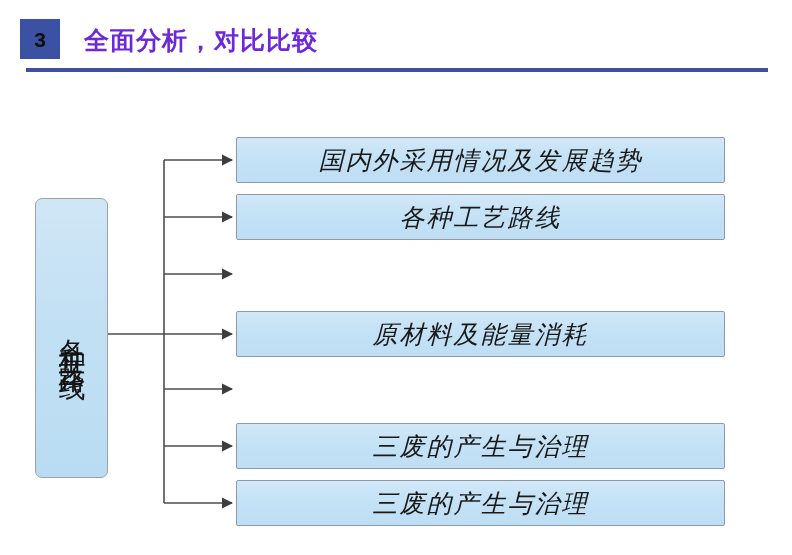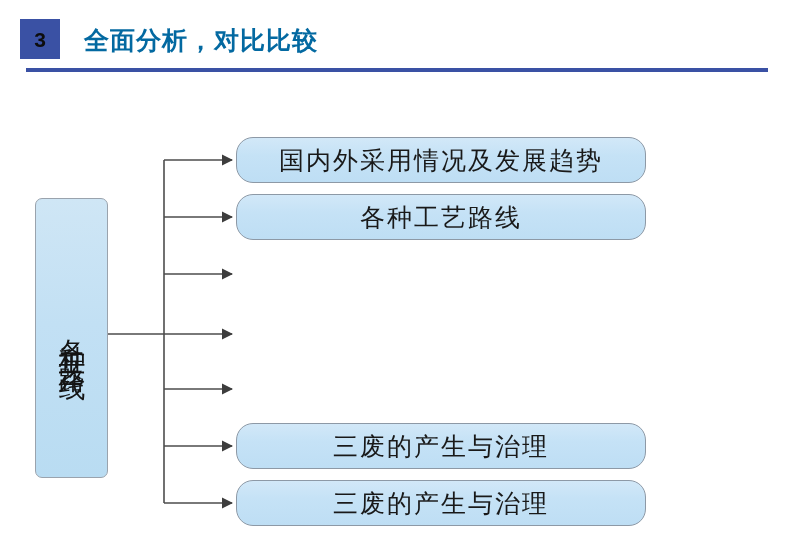--- a/index.html
+++ b/index.html
@@ -17,21 +17,21 @@
   .badge{
     position:absolute;left:20px;top:19px;width:40px;height:40px;
     background:#3a51a4;
     display:flex;align-items:center;justify-content:center;
     color:#0d0d0d;font-family:"Liberation Sans", sans-serif;
     font-size:21px;font-weight:bold;line-height:1;
   }
   .hdr-title{
     position:absolute;left:84px;top:21px;
     font-family:"Liberation Sans", sans-serif;
-    font-size:25px;font-weight:bold;color:#0369a1;
+    font-size:25px;font-weight:bold;color:#6d28d9;
     letter-spacing:1px;white-space:nowrap;line-height:38px;
   }
   .hdr-rule{
     position:absolute;left:26px;top:68px;width:742px;height:4px;
     background:#3a51a4;
   }
 
   
   .diagram{position:absolute;left:0;top:80px;width:792px;height:475px;}
 
@@ -50,26 +50,26 @@
     writing-mode:vertical-rl;
     text-orientation:upright;
     font-family:"Liberation Serif", serif;
     font-size:27px;color:#141414;
     letter-spacing:7px;
     line-height:1;
     white-space:nowrap;
   }
 
   .leaf{
-    position:absolute;left:236px;width:410px;height:46px;
+    position:absolute;left:236px;width:489px;height:46px;
     border:1.4px solid #8d99a6;
-    border-radius:17px;
+    border-radius:2px;
     background:linear-gradient(180deg,#d2e8f8 0%,#c5e2f6 40%,#bedef4 100%);
     box-sizing:border-box;
-    display:flex;align-items:center;justify-content:center;
+    display:flex;align-items:center;justify-content:center;font-style:italic;
   }
   .leaf-text{
     font-family:"Liberation Serif", serif;
     font-size:25px;color:#191919;
     letter-spacing:2px;
     white-space:nowrap;
     line-height:1;
   }
 </style>
 </head>
@@ -110,20 +110,23 @@
     <div class="root-box">
       <span class="root-text">各种工艺路线</span>
     </div>
 
     <div class="leaf" style="top:57px">
       <span class="leaf-text">国内外采用情况及发展趋势</span>
     </div>
     <div class="leaf" style="top:114px">
       <span class="leaf-text">各种工艺路线</span>
     </div>
+    <div class="leaf" style="top:231px">
+      <span class="leaf-text">原材料及能量消耗</span>
+    </div>
     <div class="leaf" style="top:343px">
       <span class="leaf-text">三废的产生与治理</span>
     </div>
     <div class="leaf" style="top:400px">
       <span class="leaf-text">三废的产生与治理</span>
     </div>
 
   </div>
 </div>
 

